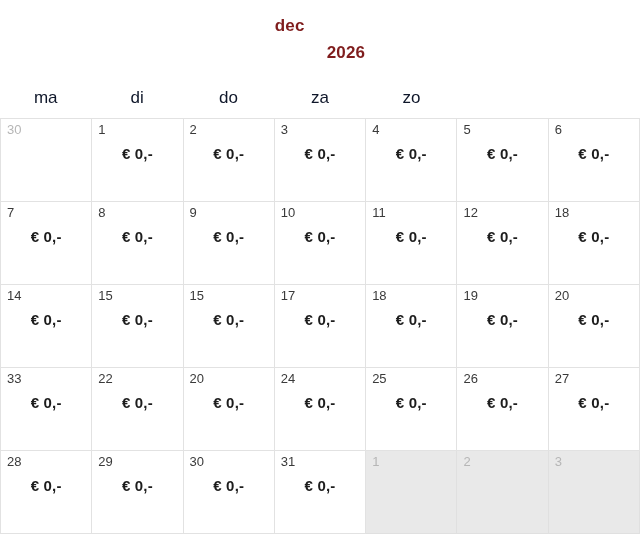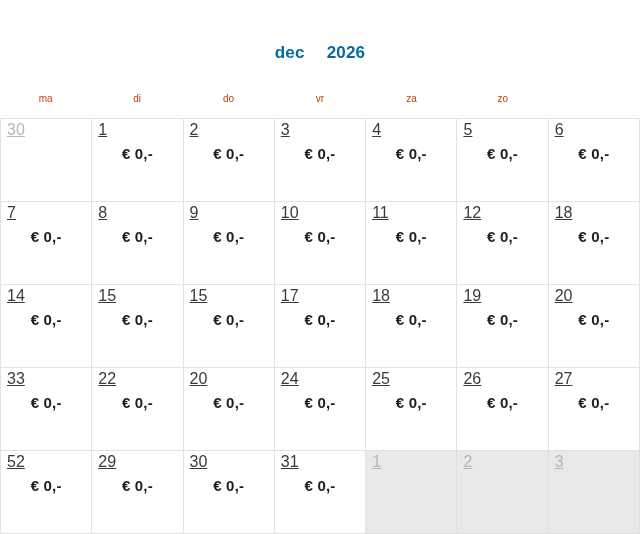--- a/index.html
+++ b/index.html
@@ -25,41 +25,41 @@
     height: 78px;
     display: flex;
     align-items: center;
     justify-content: center;
     gap: 0px;
   }
   .cal-title {
     font-size: 17px;
     font-weight: bold;
     letter-spacing: 0.2px;
-    color: #0369a1;
+    color: #7f1d1d;
     display: flex;
-    align-items: flex-end;
+    align-items: flex-start;
   }
   .cal-month {
     margin-right: 22px;
   }
   .cal-year {
     font-weight: bold;
     margin-top: 27px;
   }
   .weekdays {
     display: grid;
     grid-template-columns: repeat(7, 1fr);
     height: 40px;
     align-items: center;
   }
   .weekday {
     text-align: center;
-    font-size: 10px;
-    color: #c2410c;
+    font-size: 17px;
+    color: #0f172a;
     font-weight: normal;
   }
   .grid {
     flex: 1;
     display: grid;
     grid-template-columns: repeat(7, 1fr);
     grid-template-rows: repeat(5, 1fr);
     border-top: 1px solid #e2e2e2;
     border-left: 1px solid #e2e2e2;
   }
@@ -74,24 +74,23 @@
   }
   .cell.muted {
     background: #e9e9e9;
     border-right: 1px solid #e0e0e0;
     border-bottom: 1px solid #e0e0e0;
   }
   .cell.muted-white {
     background: #ffffff;
   }
   .daynum {
-    font-size: 16px;
+    font-size: 13px;
     color: #3a3a3a;
     line-height: 14px;
-    text-decoration: underline;
   }
   .cell.muted .daynum,
   .cell.muted-white .daynum {
     color: #b6b6b6;
   }
   .amount {
     position: absolute;
     left: 0;
     right: 0;
     top: 26px;
@@ -111,21 +110,20 @@
     <div class="cal-title">
       <span class="cal-month">dec</span>
       <span class="cal-year">2026</span>
     </div>
   </div>
 
   <div class="weekdays">
     <div class="weekday">ma</div>
     <div class="weekday">di</div>
     <div class="weekday">do</div>
-    <div class="weekday">vr</div>
     <div class="weekday">za</div>
     <div class="weekday">zo</div>
   </div>
 
   <div class="grid" id="grid">
       <div class="cell muted-white">
         <div class="daynum">30</div>
       </div>
       <div class="cell">
         <div class="daynum">1</div>
@@ -229,21 +227,21 @@
       </div>
       <div class="cell">
         <div class="daynum">26</div>
         <div class="amount">€ 0,-</div>
       </div>
       <div class="cell">
         <div class="daynum">27</div>
         <div class="amount">€ 0,-</div>
       </div>
       <div class="cell">
-        <div class="daynum">52</div>
+        <div class="daynum">28</div>
         <div class="amount">€ 0,-</div>
       </div>
       <div class="cell">
         <div class="daynum">29</div>
         <div class="amount">€ 0,-</div>
       </div>
       <div class="cell">
         <div class="daynum">30</div>
         <div class="amount">€ 0,-</div>
       </div>

